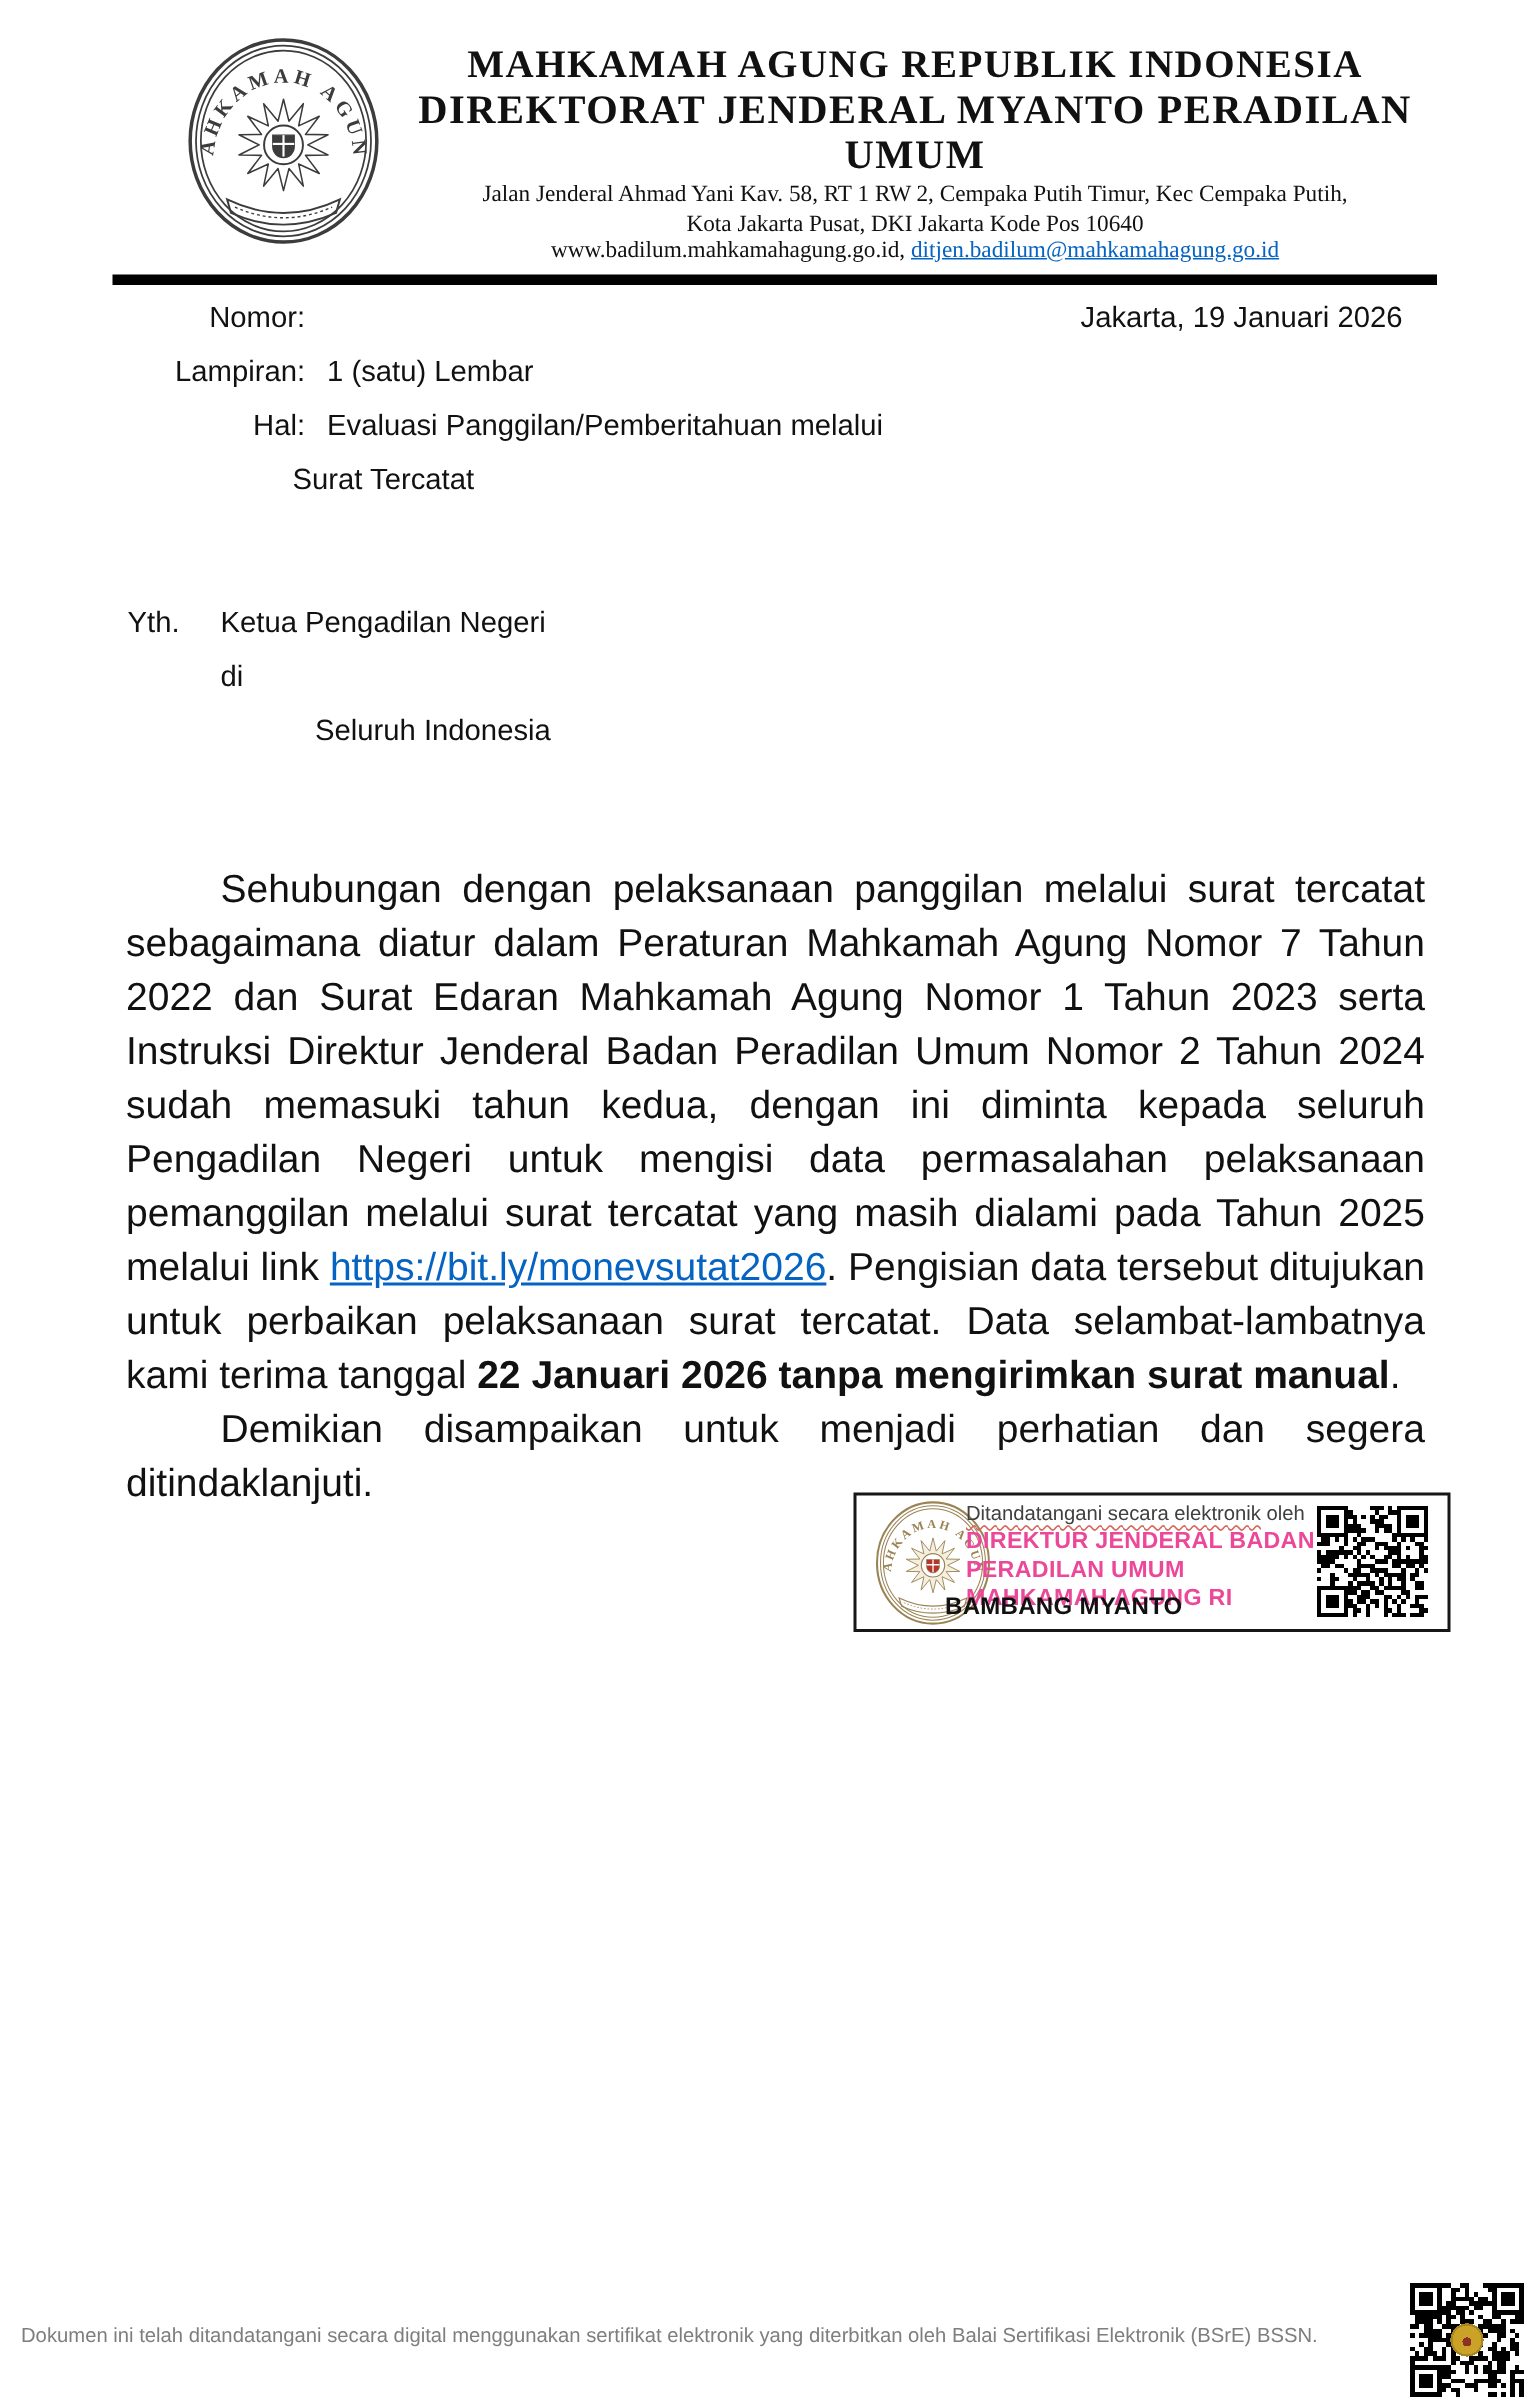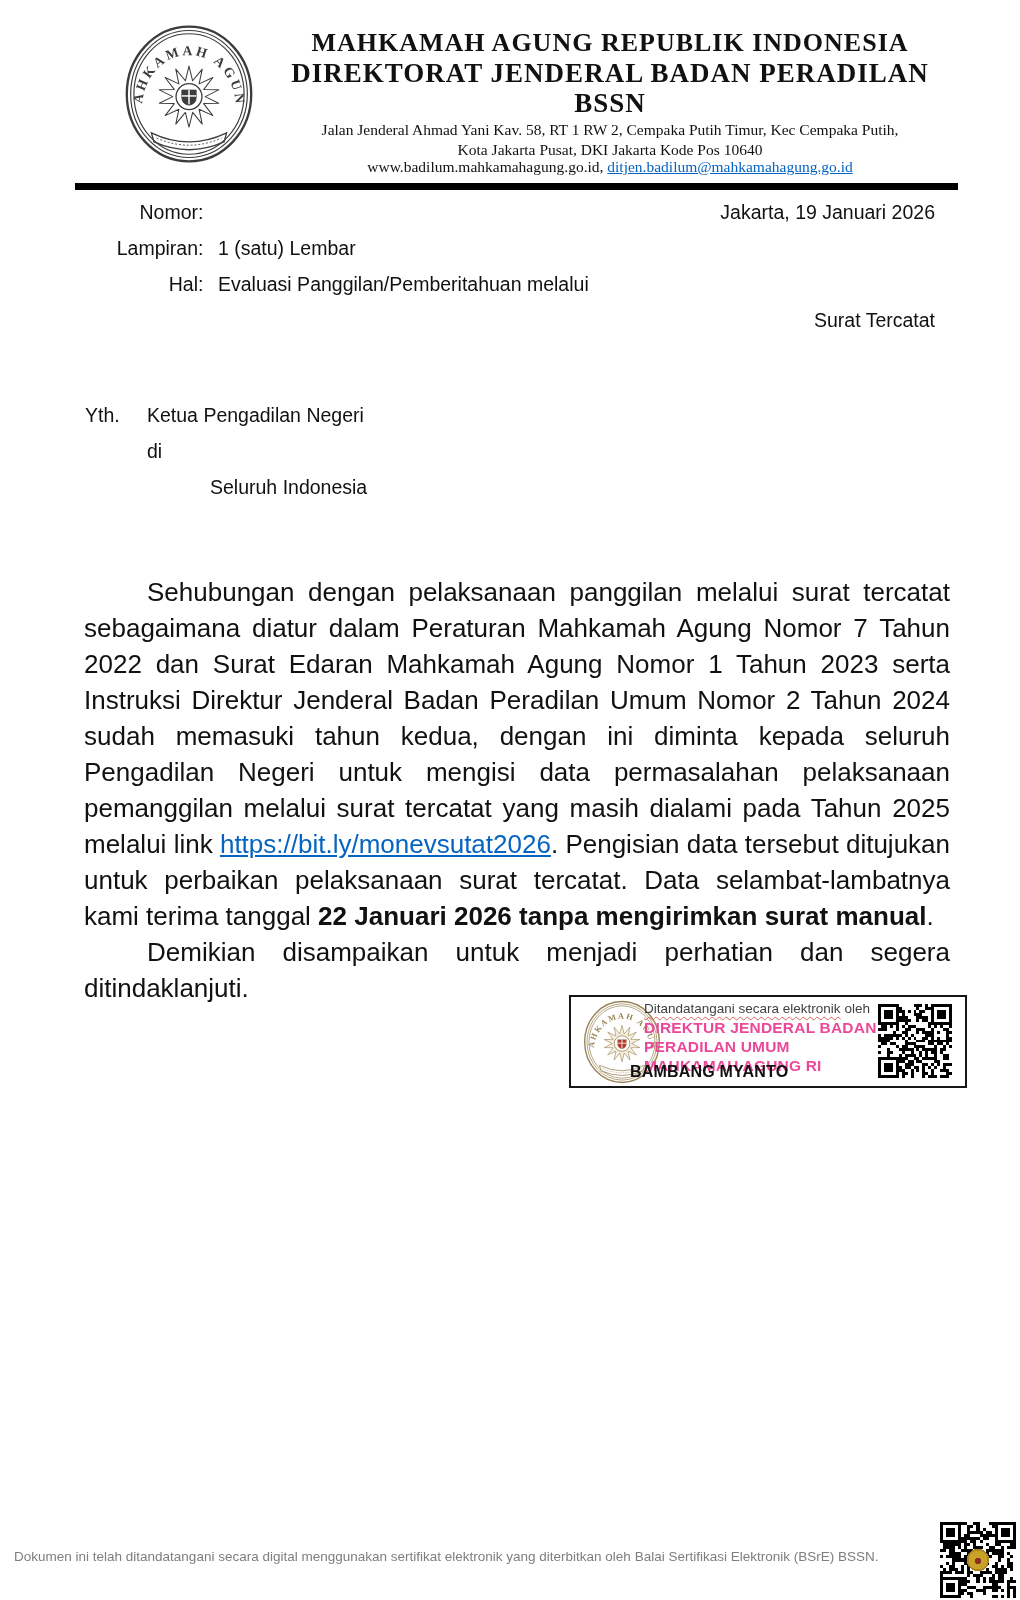--- a/index.html
+++ b/index.html
@@ -17,21 +17,21 @@
   .weblinks{font-size:15.5px;line-height:17px;}
   a,.link{color:var(--link,#0563c1);text-decoration:underline;cursor:pointer;}
   .rule{position:absolute;left:75px;top:183px;width:883px;height:7px;background:#000;}
   
   .meta{position:absolute;left:85px;top:194px;width:850px;font-size:19.5px;line-height:36px;}
   .meta-row{position:relative;display:flex;}
   .meta-label{width:113px;flex:none;text-align:right;}
   .meta-colon{width:20px;flex:none;}
   .meta-value{flex:1;}
   .city-date{position:absolute;right:0;top:0;}
-  .meta-cont{margin-left:110px;text-align:right;}
+  .meta-cont{margin-left:110px;}
   
   .addressee{position:absolute;left:85px;top:397px;font-size:19.5px;line-height:36px;}
   .yth-row{display:flex;}
   .yth{width:62px;flex:none;}
   .indent2{margin-left:62px;}
   .indent3{margin-left:125px;}
   
   .body-text{position:absolute;left:84px;top:574px;width:866px;
     font-size:26px;line-height:36px;text-align:justify;}
   .body-text p{margin:0;text-indent:63px;}
@@ -69,21 +69,21 @@
         <path d="M 44.5 51 h11 v6 a5.5 5.5 0 0 1 -11 0 z" fill="#3c3c3c" stroke="#3c3c3c" stroke-width="0.7"></path>
         <line x1="50" y1="51" x2="50" y2="62" stroke="#fff" stroke-width="1.1"></line>
         <line x1="44.5" y1="55.5" x2="55.5" y2="55.5" stroke="#fff" stroke-width="1.1"></line>
         <path d="M 21 84 Q 50 98 79 84 L 77 91 Q 50 103 23 91 Z" fill="none" stroke="#3c3c3c" stroke-width="1"></path>
         <path d="M 25 88 Q 50 99 75 88" fill="none" stroke="#3c3c3c" stroke-width="0.7" stroke-dasharray="1.5 1.5"></path>
       </svg>
   </div>
 
   <div class="head-text">
     <div class="org1">MAHKAMAH AGUNG REPUBLIK INDONESIA</div>
-    <div class="org2">DIREKTORAT JENDERAL BADAN PERADILAN BSSN</div>
+    <div class="org2">DIREKTORAT JENDERAL MYANTO PERADILAN UMUM</div>
     <div class="addr">Jalan Jenderal Ahmad Yani Kav. 58, RT 1 RW 2,  Cempaka Putih Timur, Kec Cempaka Putih,</div>
     <div class="addr">Kota Jakarta Pusat, DKI Jakarta Kode Pos 10640</div>
     <div class="weblinks">
       <span>www.badilum.mahkamahagung.go.id,</span>
       <a>ditjen.badilum@mahkamahagung.go.id</a>
     </div>
   </div>
 
   <div class="rule"></div>
 

